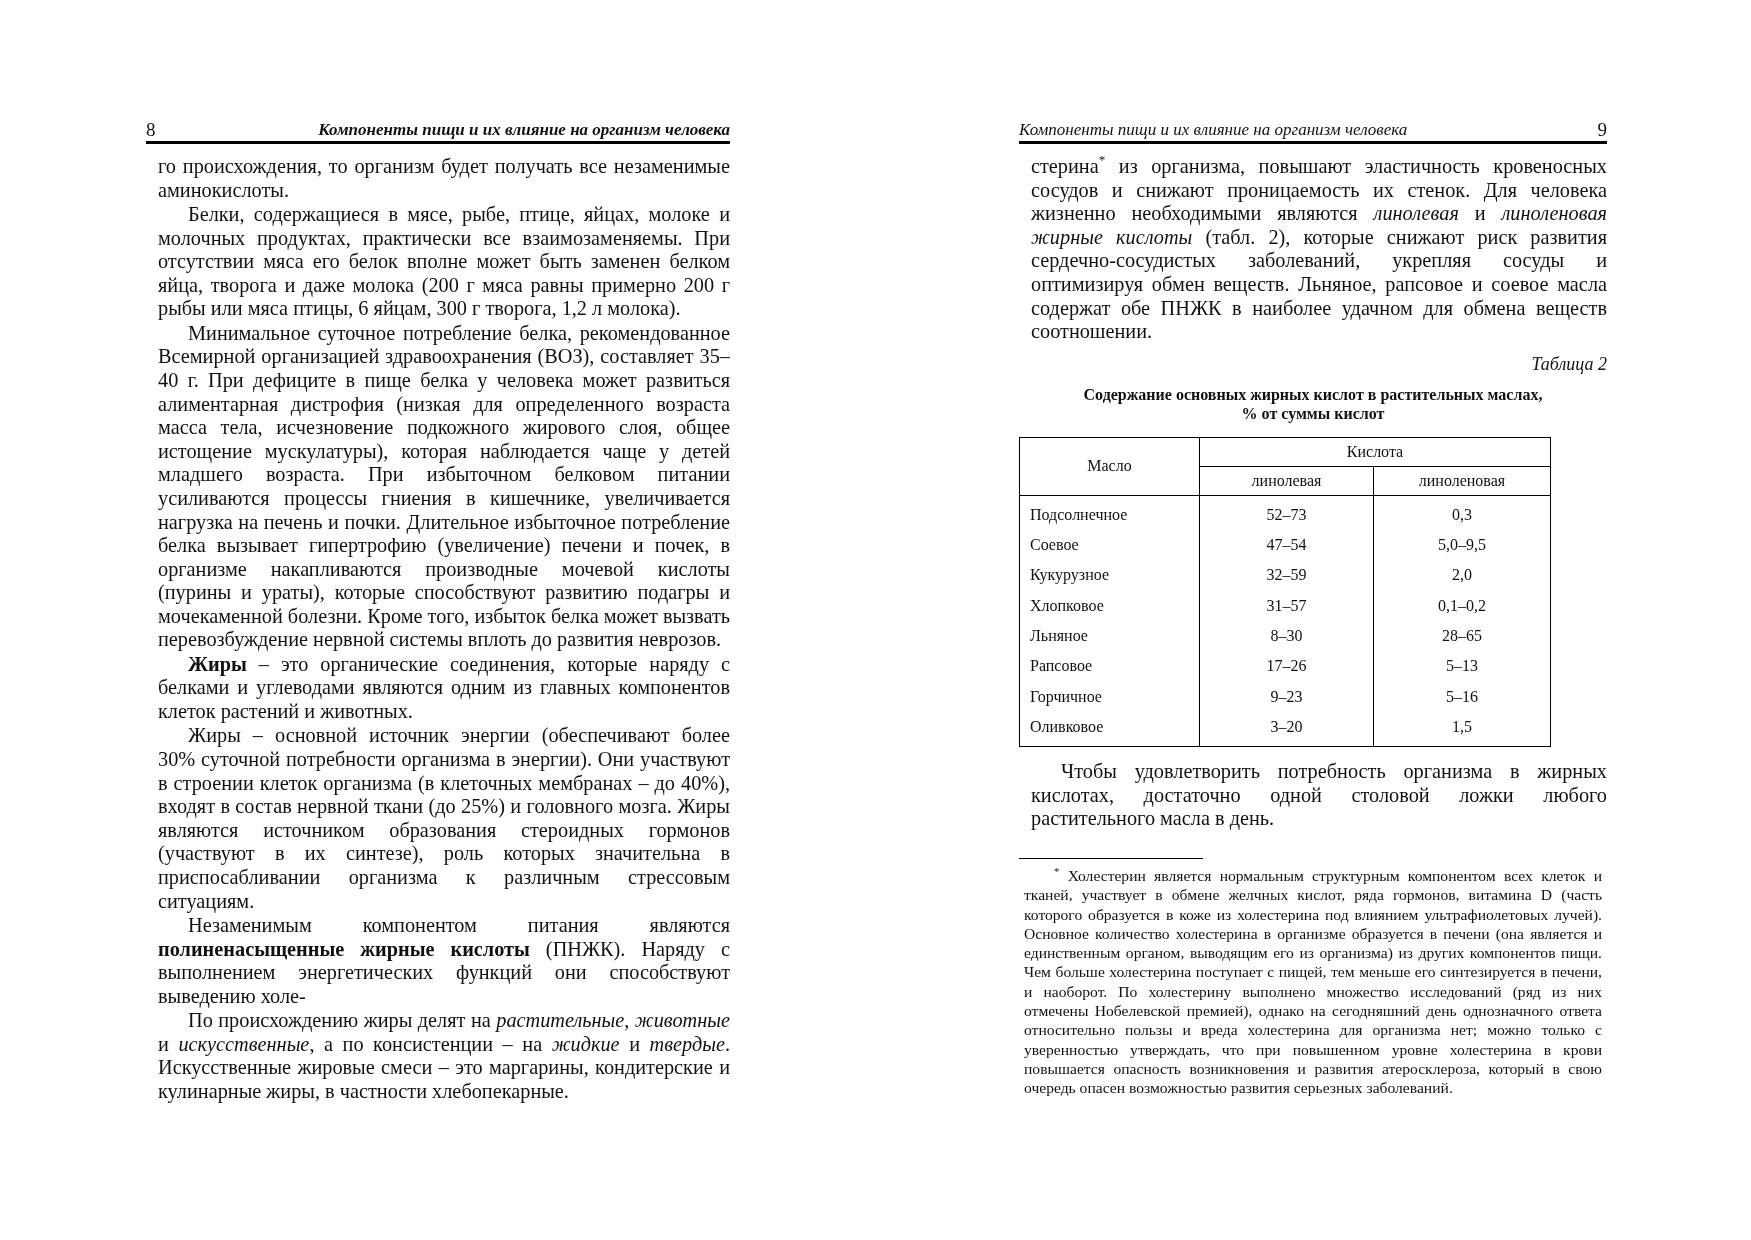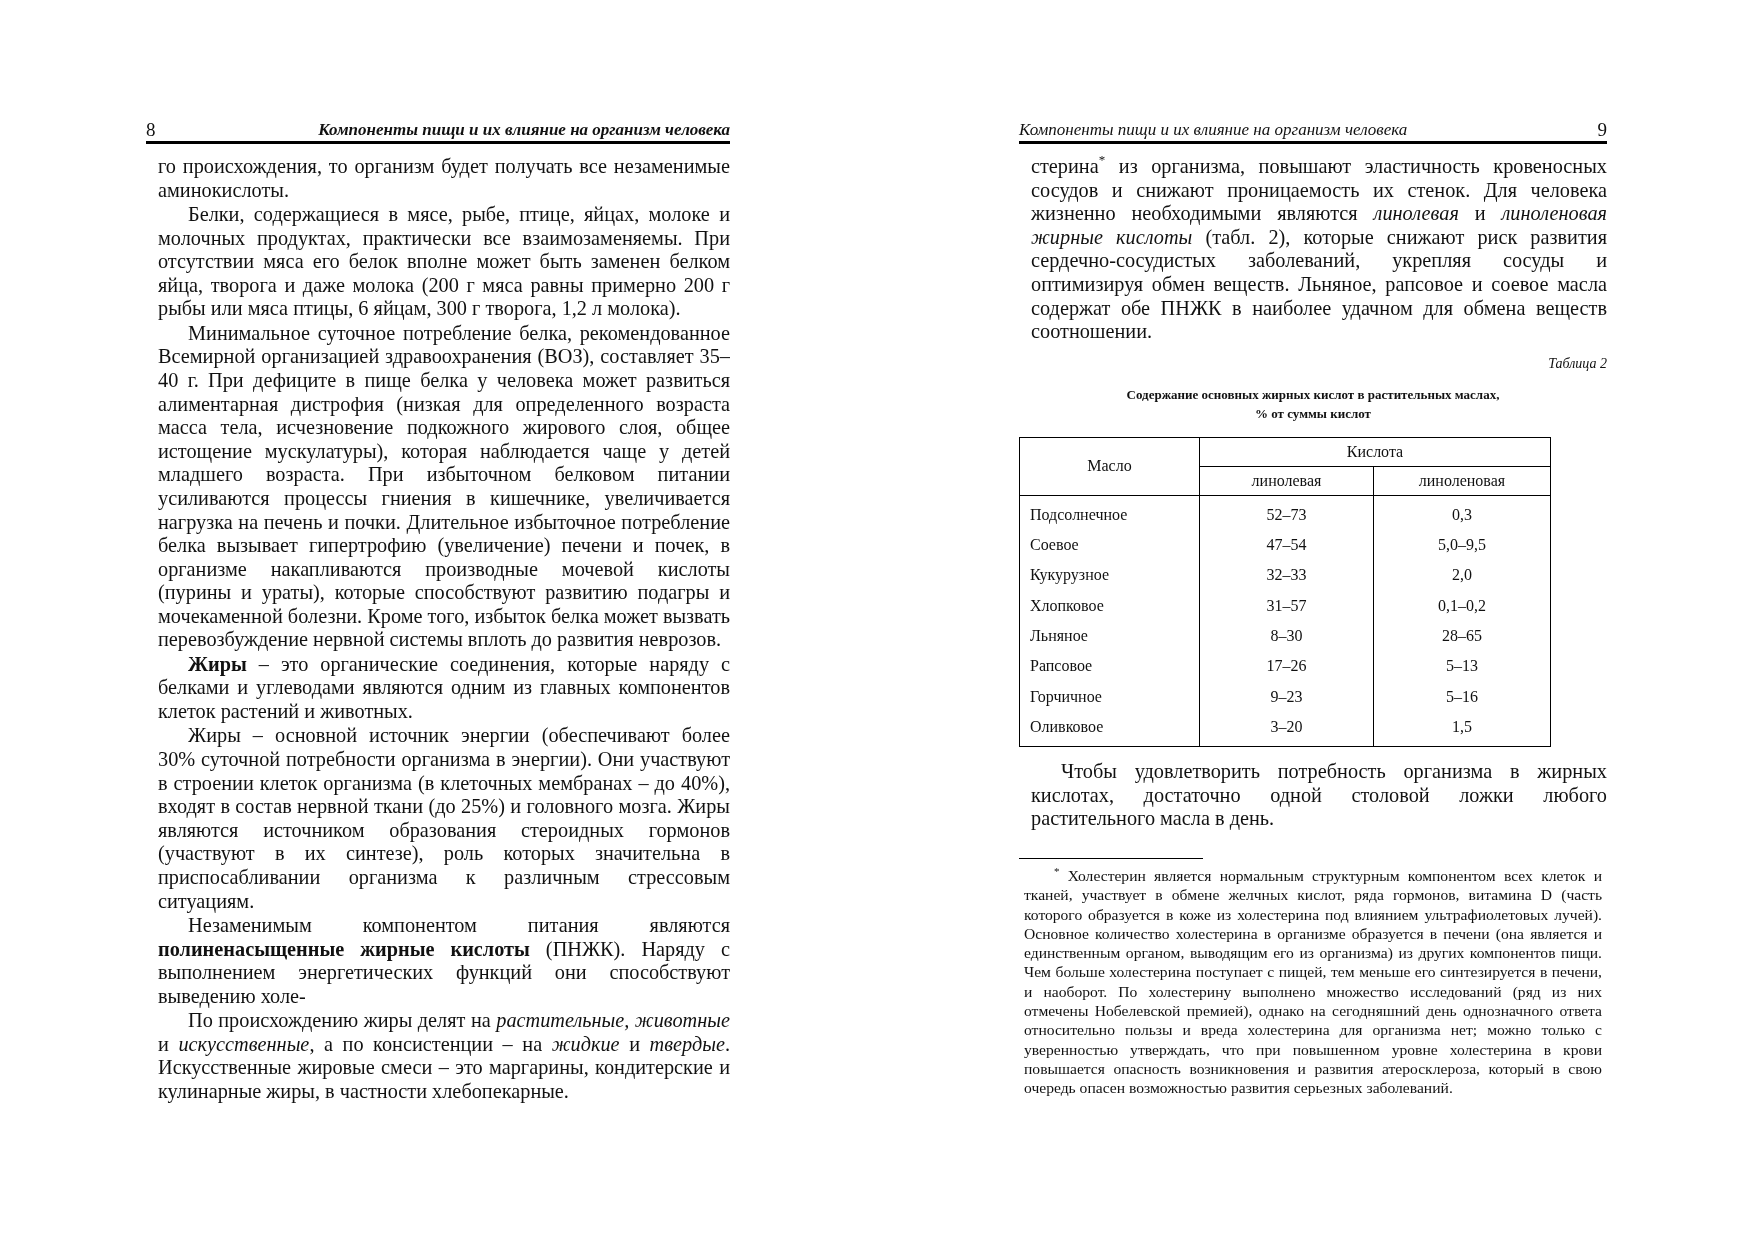--- a/index.html
+++ b/index.html
@@ -18,22 +18,22 @@
   .running-head .num { font-style: normal; font-size: 19px; }
   .left .running-head .title { font-weight: bold; font-style: italic; }
   .right .running-head .title { font-style: italic; }
   .body-text { margin-top: 11px; font-size: 20.3px; line-height: 23.6px; text-align: justify; margin-left: 12px; }
   .body-text p { margin: 0; text-indent: 30px; }
   .body-text p.cont { text-indent: 0; }
   .body-text p + p { margin-top: 0.8px; }
   .bi { font-weight: bold; }
   i { font-style: italic; }
   sup.star { font-size: 13px; vertical-align: 9px; line-height: 0; }
-  .table-label { text-align: right; font-style: italic; font-size: 14px; margin-top: 9px; line-height: 22px; }
-  .table-caption { text-align: center; font-weight: bold; font-size: 13px; line-height: 19px; margin-top: 10px; }
+  .table-label { text-align: right; font-style: italic; font-size: 18px; margin-top: 9px; line-height: 22px; }
+  .table-caption { text-align: center; font-weight: bold; font-size: 16px; line-height: 19px; margin-top: 10px; }
   table.data {
     margin-top: 14px; border-collapse: collapse; width: 532px; font-size: 16px;
     border: 1.5px solid #000;
   }
   table.data th { font-weight: normal; border: 1px solid #000; padding: 0; height: 28px; }
   table.data th.maslo { width: 195px; }
   table.data th.col { width: 196px; }
   table.data td { padding: 0; height: 30.3px; text-align: center; border-left: 1px solid #000; }
   table.data td.name { text-align: left; padding-left: 10px; border-left: none; }
   table.data tr.first td { padding-top: 4px; }
@@ -95,21 +95,21 @@
           <td>52–73</td>
           <td>0,3</td>
         </tr>
       <tr>
           <td class="name">Соевое</td>
           <td>47–54</td>
           <td>5,0–9,5</td>
         </tr>
       <tr>
           <td class="name">Кукурузное</td>
-          <td>32–33</td>
+          <td>32–59</td>
           <td>2,0</td>
         </tr>
       <tr>
           <td class="name">Хлопковое</td>
           <td>31–57</td>
           <td>0,1–0,2</td>
         </tr>
       <tr>
           <td class="name">Льняное</td>
           <td>8–30</td>

